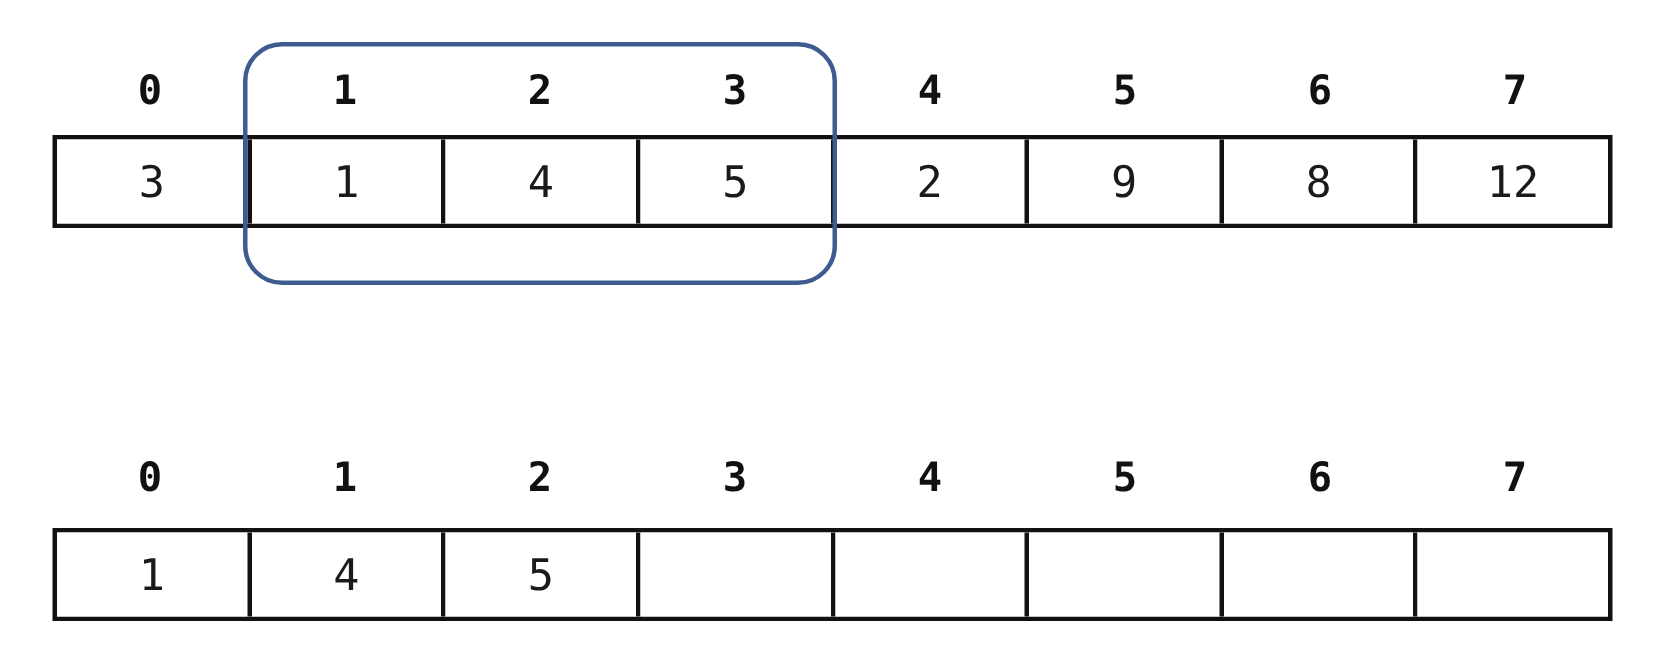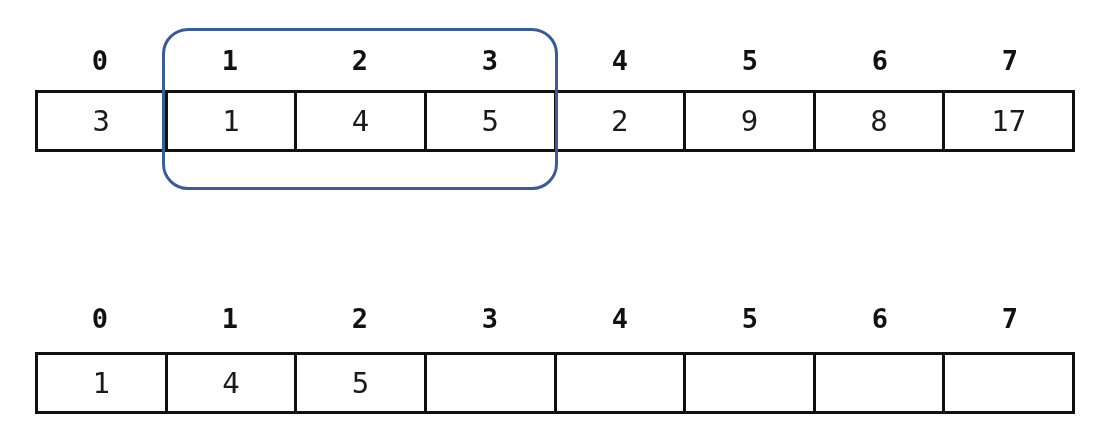--- a/index.html
+++ b/index.html
@@ -85,21 +85,21 @@
   </div>
 
   <div class="array-row top-array-row">
     <div class="cell">3</div>
     <div class="cell">1</div>
     <div class="cell">4</div>
     <div class="cell">5</div>
     <div class="cell">2</div>
     <div class="cell">9</div>
     <div class="cell">8</div>
-    <div class="cell">17</div>
+    <div class="cell">12</div>
   </div>
 
   <div class="slice-highlight"></div>
 
   <div class="index-row bottom-index-row">
     <span class="index-label">0</span>
     <span class="index-label">1</span>
     <span class="index-label">2</span>
     <span class="index-label">3</span>
     <span class="index-label">4</span>

